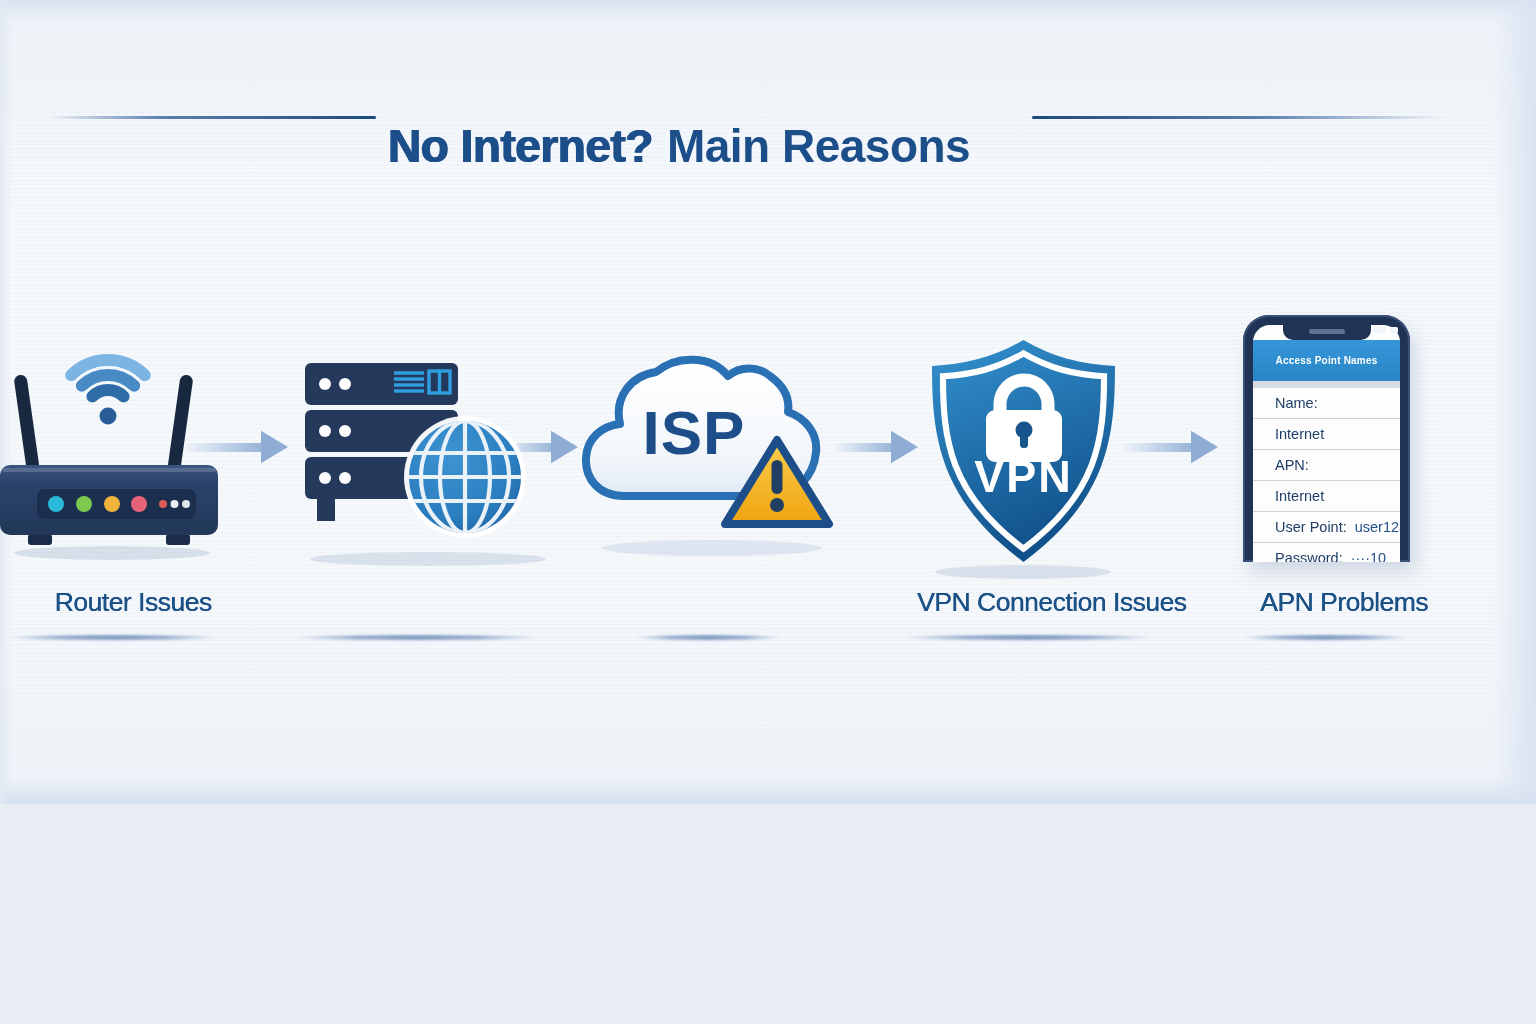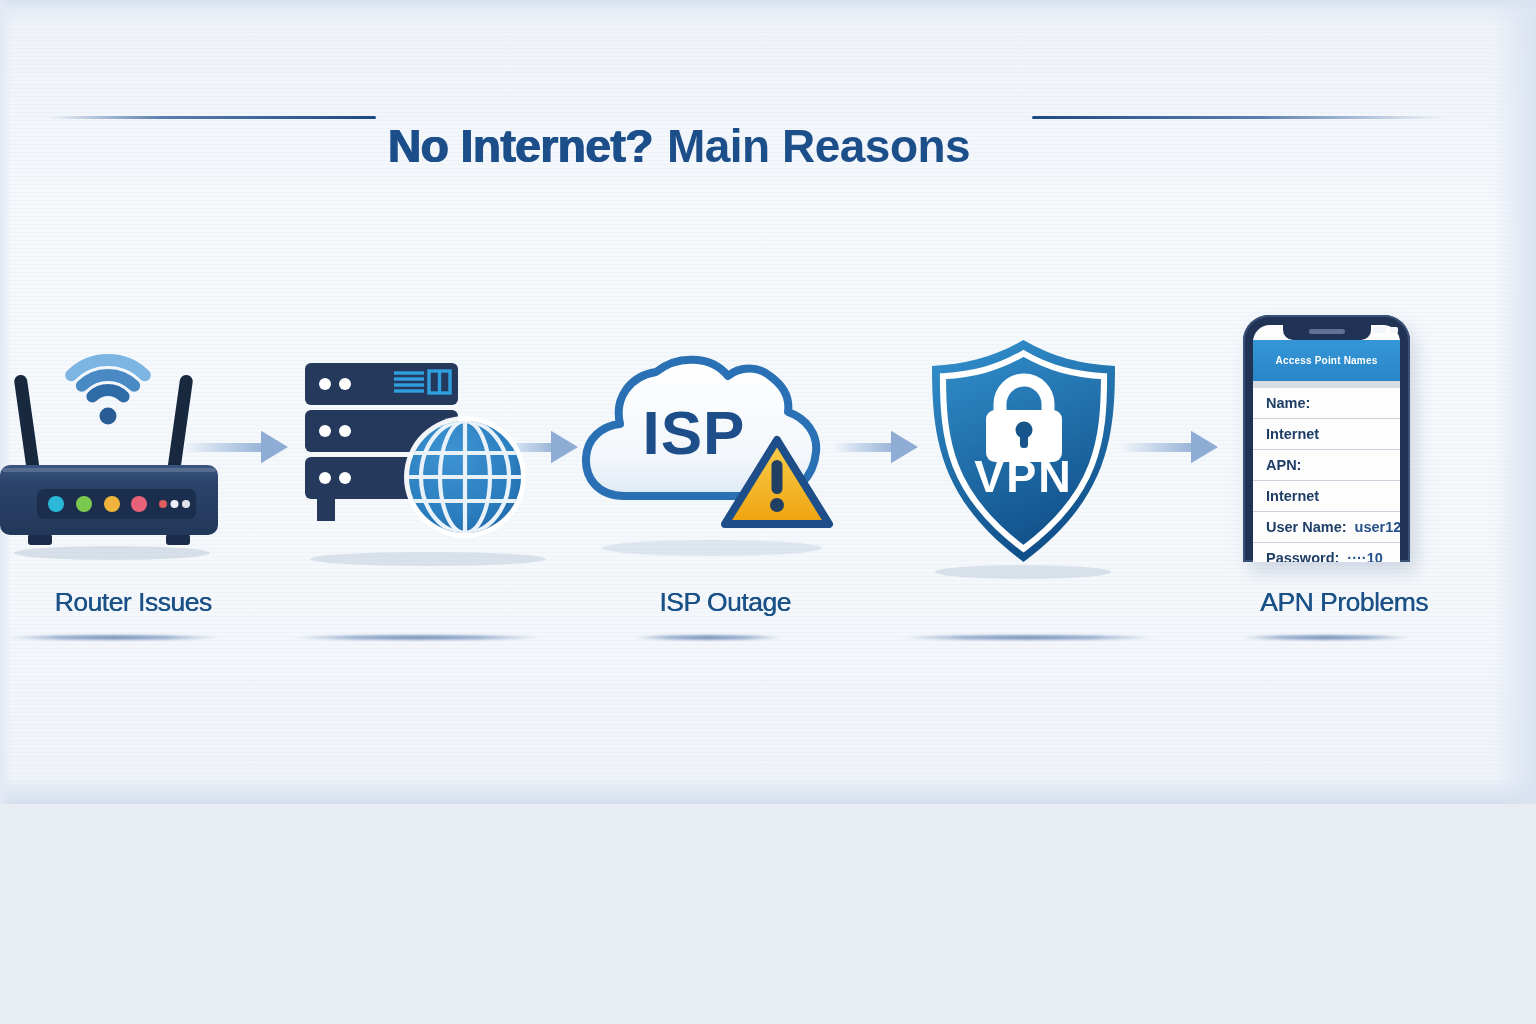--- a/index.html
+++ b/index.html
@@ -56,22 +56,22 @@
     background:#5f7294;border-radius:3px;}
   .phone .status{position:absolute;top:12px;right:12px;z-index:3;display:flex;gap:4px;align-items:center;}
   .phone .status i{display:block;background:#f2f5f9;border-radius:1.5px;}
   .phone .status .sig{width:13px;height:6px;}
   .phone .status .bat{width:8px;height:6px;}
   .phone-header{position:absolute;left:0;right:0;top:15px;height:41px;line-height:41px;text-align:center;
     background:linear-gradient(180deg,#3496d8,var(--phone_header_blue,#2a86c6));color:#fff;
     font-size:10px;font-weight:bold;letter-spacing:.2px;}
   .phone .substrip{position:absolute;left:0;right:0;top:56px;height:7px;background:#d8dde4;}
   .phone .rows{position:absolute;left:0;right:0;top:63px;}
-  .p-row{height:30px;line-height:30px;padding-left:13px;border-bottom:1px solid #c8d1dc;
-    font-size:14.5px;font-weight:bold;color:#1e3e66;white-space:nowrap;}
+  .p-row{height:30px;line-height:30px;padding-left:22px;border-bottom:1px solid #c8d1dc;
+    font-size:14.5px;font-weight:normal;color:#1e3e66;white-space:nowrap;}
   .p-row .p-value{margin-left:8px;color:#25518b;}
 
   
   .item-label{position:absolute;top:584px;height:36px;line-height:36px;text-align:center;white-space:nowrap;
     font-size:26.5px;font-weight:normal;letter-spacing:-.5px;color:var(--label_blue,#1a5187);
     text-shadow:.4px 0 0 currentColor;padding-left:18px;}
   .label-underline{position:absolute;top:635px;height:5px;border-radius:50%;filter:blur(1px);
     background:linear-gradient(90deg,rgba(86,122,176,0) 0%,rgba(86,122,176,.55) 25%,rgba(60,98,156,.6) 50%,rgba(86,122,176,.55) 75%,rgba(86,122,176,0) 100%);}
 
   .bottom-rule{position:absolute;top:823px;left:40px;width:1140px;height:3px;
@@ -237,31 +237,31 @@
         <i class="bat"></i>
       </div>
     <div class="screen">
       <div class="phone-header">Access Point Names</div>
       <div class="substrip"></div>
       <div class="rows">
         <div class="p-row"><span class="p-label">Name:</span><span class="p-value"></span></div>
         <div class="p-row"><span class="p-label">Internet</span><span class="p-value"></span></div>
         <div class="p-row"><span class="p-label">APN:</span><span class="p-value"></span></div>
         <div class="p-row"><span class="p-label">Internet</span><span class="p-value"></span></div>
-        <div class="p-row"><span class="p-label">User Name:</span><span class="p-value">user123</span></div>
+        <div class="p-row"><span class="p-label">User Point:</span><span class="p-value">user123</span></div>
         <div class="p-row"><span class="p-label">Password:</span><span class="p-value">····10</span></div>
       </div>
     </div>
     <div class="notch">
         <div class="speaker"></div>
       </div>
   </div>
 
   <div class="item-label" style="left:0;width:230px">Router Issues</div>
-  <div class="item-label" style="left:579px;width:256px">ISP Outage</div>
+  <div class="item-label" style="left:899px;width:262px">VPN Connection Issues</div>
   <div class="item-label" style="left:1239px;width:174px">APN Problems</div>
 
   <div class="label-underline" style="left:6px;width:214px"></div>
   <div class="label-underline" style="left:292px;width:250px"></div>
   <div class="label-underline" style="left:634px;width:148px"></div>
   <div class="label-underline" style="left:900px;width:256px"></div>
   <div class="label-underline" style="left:1240px;width:170px"></div>
 
   <div class="bottom-rule"></div>
 </div>

